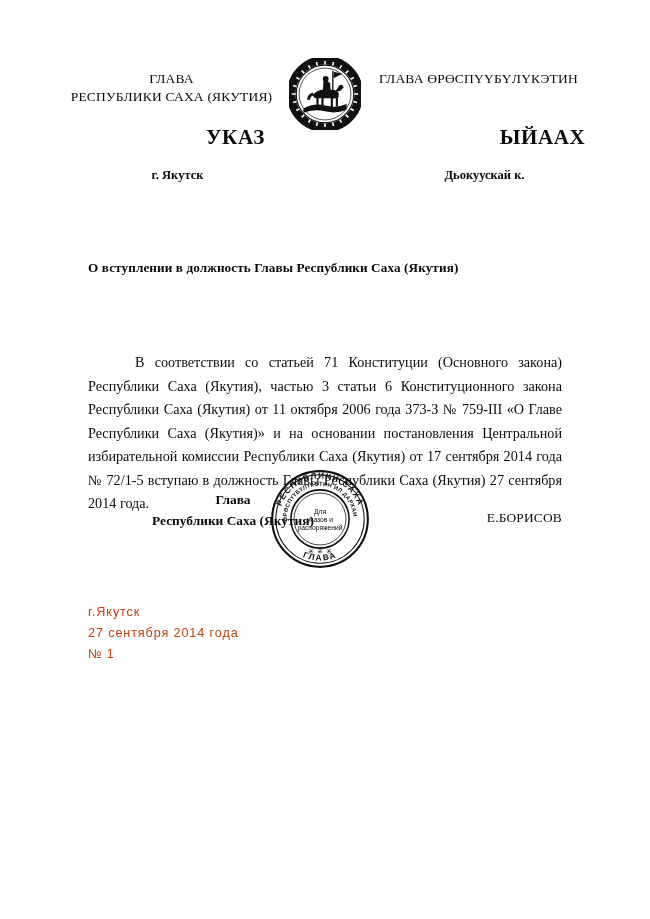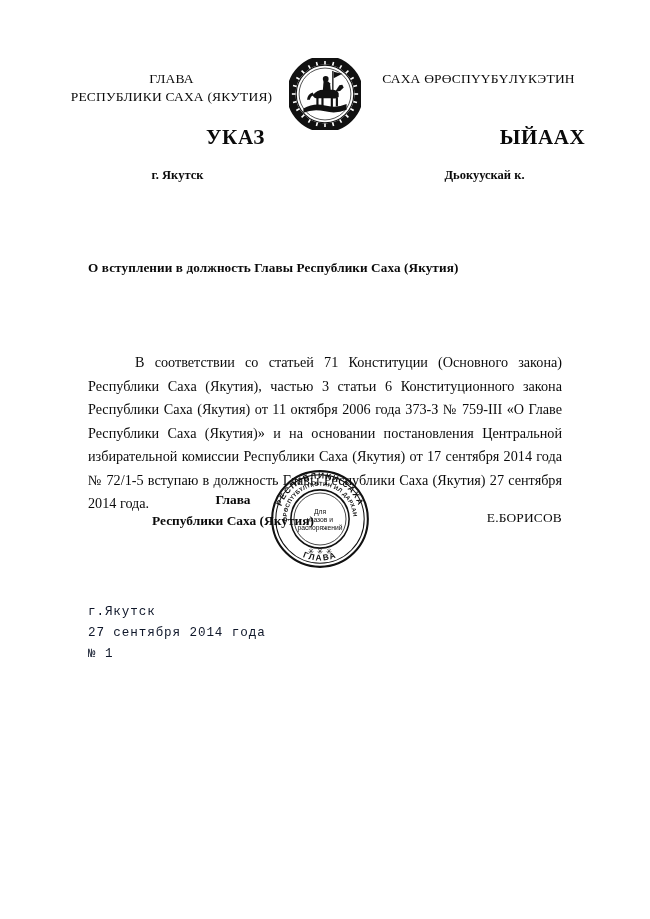--- a/index.html
+++ b/index.html
@@ -154,25 +154,25 @@
     top: 467px;
     width: 104px;
     height: 104px;
   }
 
   
   .footer {
     position: absolute;
     left: 88px;
     top: 602px;
-    font-family: Liberation Mono, monospace;
+    font-family: Liberation Sans, sans-serif;
     font-size: 12.6px;
     line-height: 21px;
     letter-spacing: 0.9px;
-    color: #0f172a;
+    color: #c2410c;
   }
   .footer-line { display: block; white-space: pre; }
 </style>
 </head>
 <body>
 
 <div class="page">
 
   <div class="header">
 
@@ -237,21 +237,21 @@
           <circle cx="51" cy="29" r="4" fill="#111"></circle>
 
           <rect x="60" y="18" width="1.8" height="28" fill="#111"></rect>
 
           <path d="M62 19 L74 22 L62 28 Z" fill="#111"></path>
         </svg>
       </div>
     </div>
 
     <div class="header-col right">
-      <span class="hdr-line">САХА ӨРӨСПҮҮБҮЛҮКЭТИН</span>
+      <span class="hdr-line">ГЛАВА ӨРӨСПҮҮБҮЛҮКЭТИН</span>
     </div>
 
   </div>
 
   <div class="decree-row">
     <div class="decree-col">УКАЗ</div>
     <div class="decree-gap"></div>
     <div class="decree-col">ЫЙААХ</div>
   </div>
 

